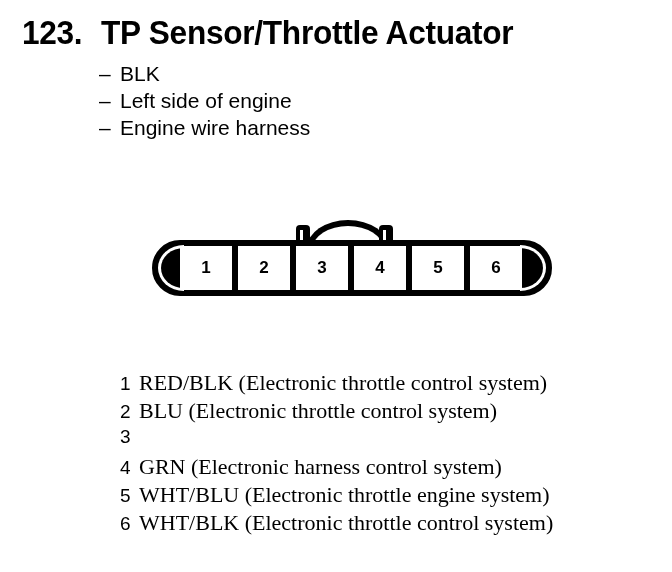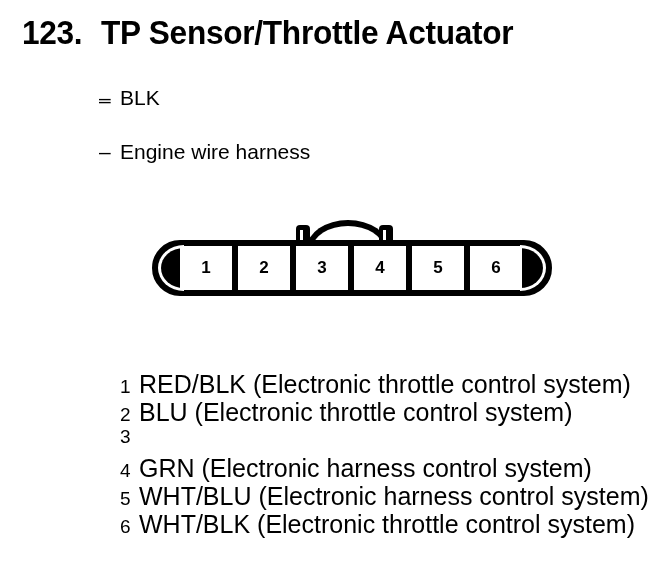--- a/index.html
+++ b/index.html
@@ -58,21 +58,20 @@
     height: 27px;
     white-space: nowrap;
   }
   .attr-dash {
     font-size: 21px;
     width: 21px;
     flex: 0 0 21px;
   }
   .attr-label {
     font-size: 21px;
-    margin-top: 24px;
   }
 
   
   #connector {
     position: absolute;
     left: 150px;
     top: 212px;
     width: 404px;
     height: 92px;
   }
@@ -179,40 +178,42 @@
     align-items: baseline;
     height: 28px;
     white-space: nowrap;
   }
   .pin-num {
     font-size: 19px;
     width: 19px;
     flex: 0 0 19px;
   }
   .pin-desc {
-    font-size: 25px;
+    font-size: 22px;
+    font-family: Liberation Serif, serif;
   }
 </style>
 </head>
 <body>
 
 <div id="header">
 
   <div id="title-row">
     <span id="title-number">123.</span>
     <span id="title-text">TP Sensor/Throttle Actuator</span>
   </div>
 
   <div id="attributes">
     <div class="attr-line">
       <span class="attr-dash">–</span>
       <span class="attr-label">BLK</span>
     </div>
     <div class="attr-line">
       <span class="attr-dash">–</span>
+      <span class="attr-label">Left side of engine</span>
     </div>
     <div class="attr-line">
       <span class="attr-dash">–</span>
       <span class="attr-label">Engine wire harness</span>
     </div>
   </div>
 
 </div>
 
 <div id="connector">
@@ -248,19 +249,19 @@
   </div>
   <div class="pin-row">
     <span class="pin-num">3</span>
   </div>
   <div class="pin-row">
     <span class="pin-num">4</span>
     <span class="pin-desc">GRN (Electronic harness control system)</span>
   </div>
   <div class="pin-row">
     <span class="pin-num">5</span>
-    <span class="pin-desc">WHT/BLU (Electronic harness control system)</span>
+    <span class="pin-desc">WHT/BLU (Electronic throttle engine system)</span>
   </div>
   <div class="pin-row">
     <span class="pin-num">6</span>
     <span class="pin-desc">WHT/BLK (Electronic throttle control system)</span>
   </div>
 </div>
 
 </body></html>

